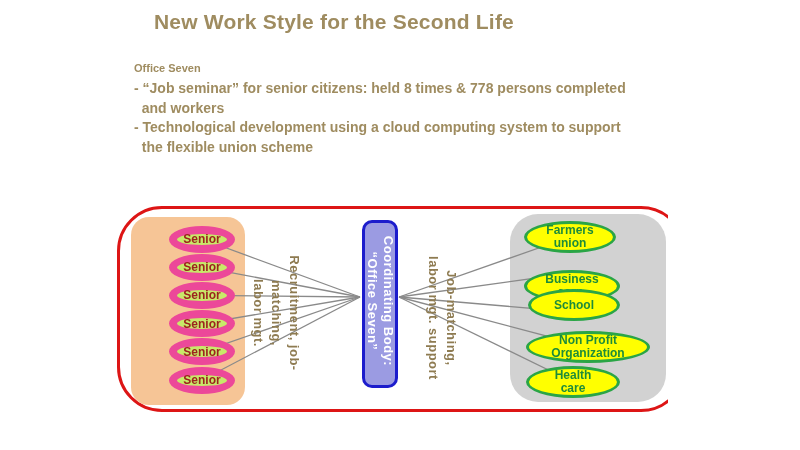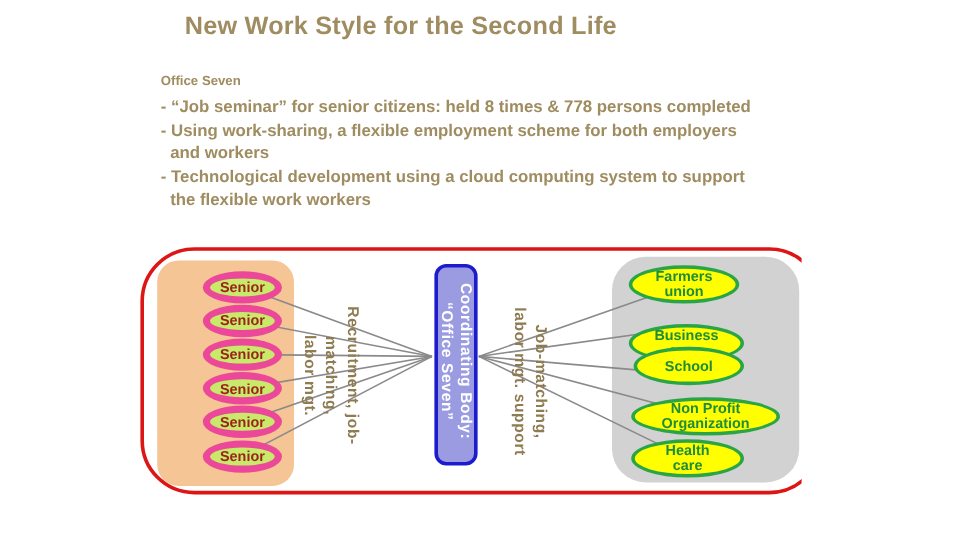--- a/index.html
+++ b/index.html
@@ -31,21 +31,21 @@
   .right-panel{
     position:absolute;left:510px;top:214px;width:156px;height:188px;
     background:var(--gray);border-radius:28px;
   }
   .connectors{position:absolute;left:0;top:0;width:800px;height:450px;pointer-events:none;}
   .ellipse{
     position:absolute;border-radius:50%;display:flex;flex-direction:column;
     align-items:center;justify-content:center;text-align:center;box-sizing:border-box;
   }
   .senior{
-    background:var(--senior-fill);border:6px solid #ec4899;
+    background:var(--senior-fill);border:8px solid #ec4899;
     color:var(--senior-text);font-size:12px;font-weight:bold;
   }
   .org{
     background:var(--org-fill);border:3px solid var(--org-border);
     color:var(--org-text);font-size:12px;font-weight:bold;line-height:13px;
   }
   .coordinator{
     position:absolute;left:362px;top:220px;width:36px;height:168px;
     background:var(--coord-fill);border:3px solid var(--coord-border);
     border-radius:10px;box-sizing:border-box;
@@ -68,24 +68,23 @@
 <body>
 
 <div class="slide">
 
   <div class="title">New Work Style for the Second Life</div>
 
   <div class="content">
     <div class="content-heading">Office Seven</div>
     <div id="bullet-list">
         <div class="content-line">- “Job seminar” for senior citizens: held 8 times &amp; 778 persons completed</div>
-        <div class="content-line">- Using work-sharing, a flexible employment scheme for both employers</div>
         <div class="content-line">  and workers</div>
         <div class="content-line">- Technological development using a cloud computing system to support</div>
-        <div class="content-line">  the flexible work workers</div>
+        <div class="content-line">  the flexible union scheme</div>
       </div>
   </div>
 
   <div class="diagram">
     <div class="red-frame"></div>
     <div class="left-panel"></div>
     <div class="right-panel"></div>
 
     <svg class="connectors" id="connectors" viewBox="0 0 800 450" xmlns="http://www.w3.org/2000/svg">
         <line x1="202" y1="239" x2="360" y2="297" stroke="#8a8a8a" stroke-width="1.3"></line>

